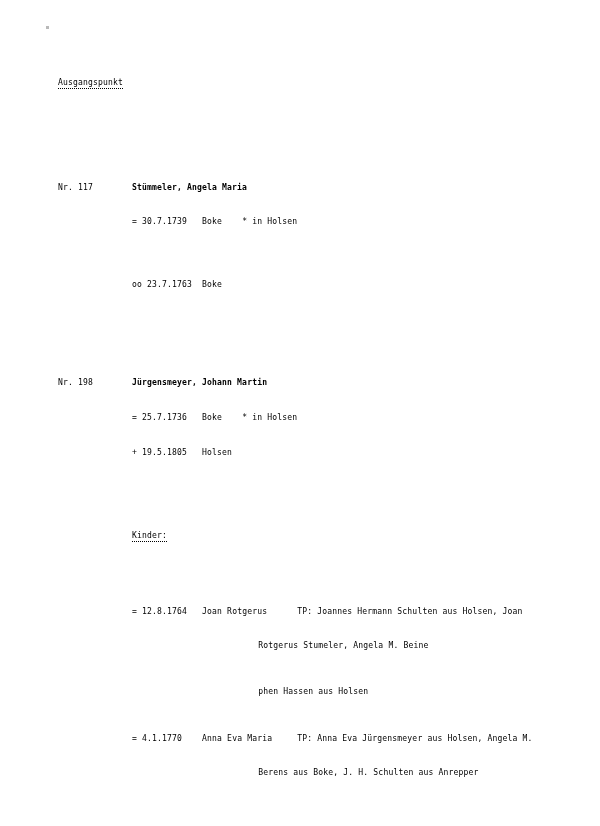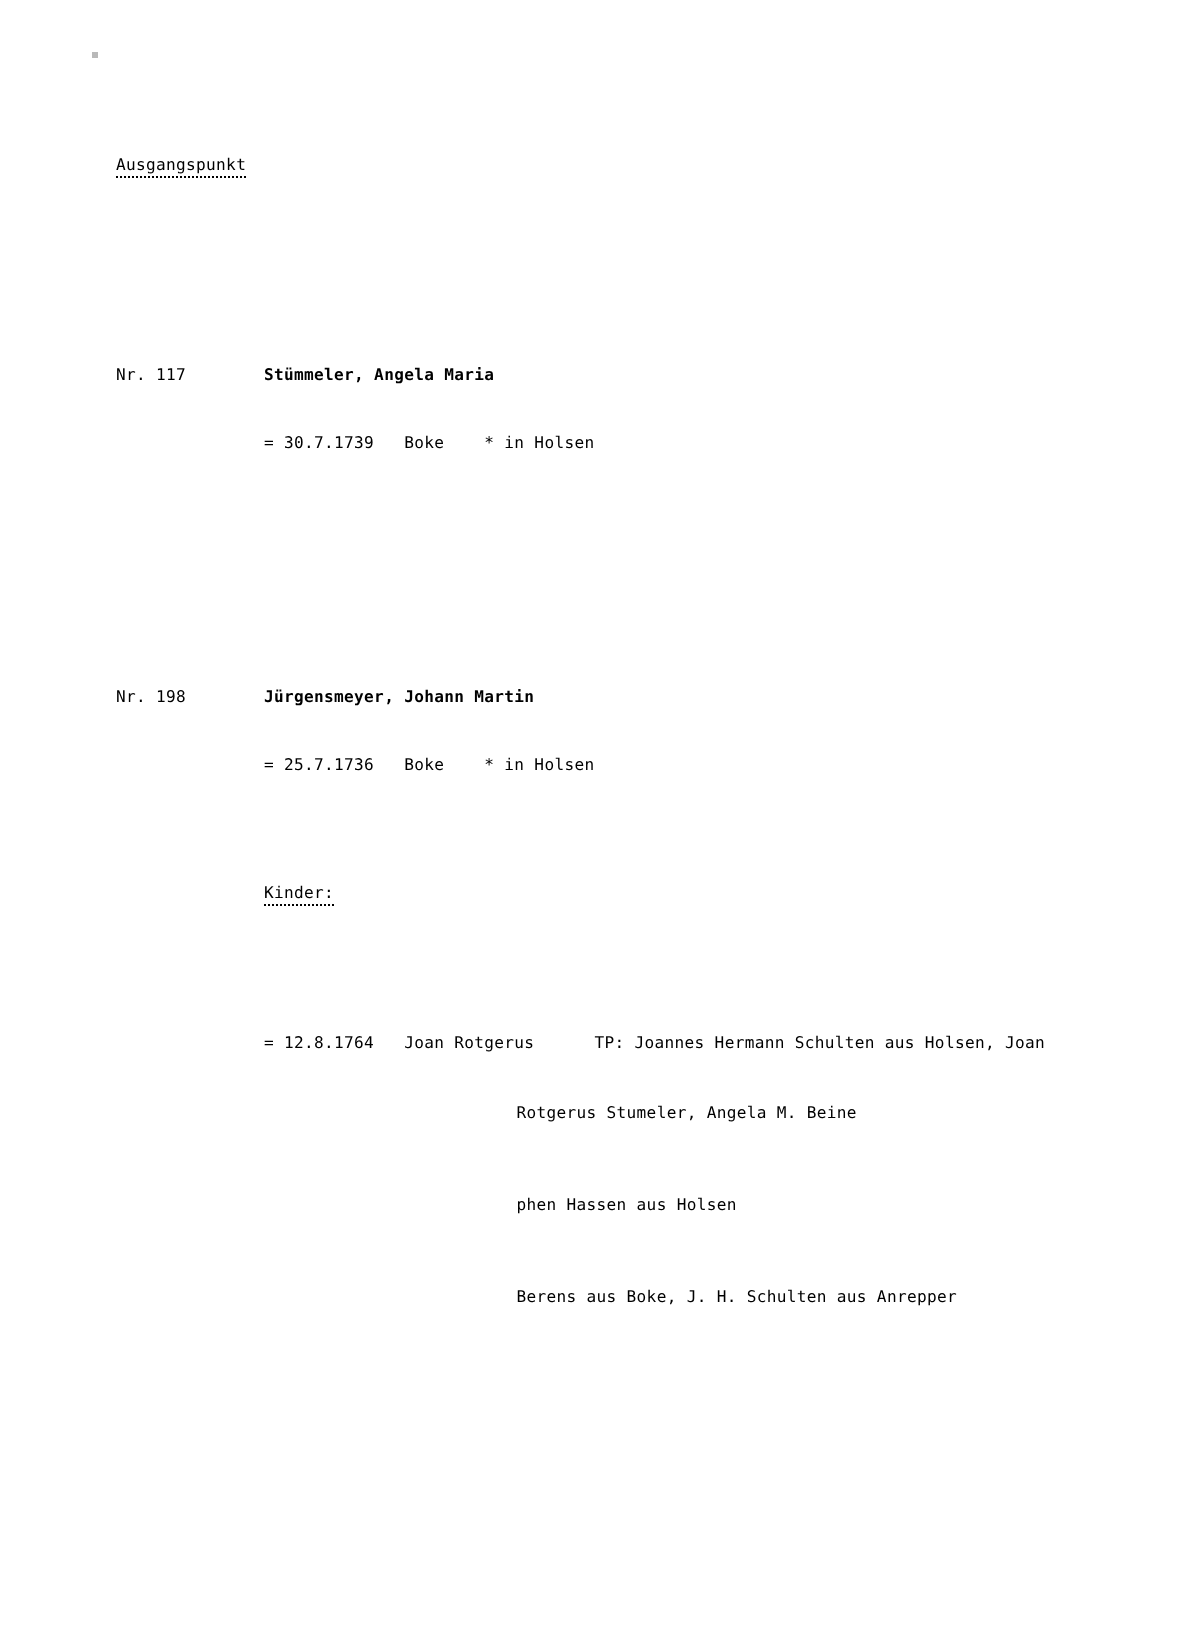--- a/index.html
+++ b/index.html
@@ -42,20 +42,21 @@
   }
 
   .hdr-underline {
     display: inline-block;
     border-bottom: 1px dotted #000;
     padding-bottom: 0px;
   }
   .underline-solidish {
     display: inline-block;
     border-bottom: 1px dotted #000;
+    margin-top: 20px;
   }
 
   b, .bold { font-weight: bold; margin-top: 24px; }
 
   .row { display: block; white-space: pre; }
   .spacer { display: block; height: 11.55px; }
   .spacer-sm { display: block; height: 5.5px; }
 
   .nr { display: inline-block; width: 74px; }
   .ind1 { display: inline-block; width: 74px; }
@@ -69,35 +70,38 @@
   <div class="content">
 
     <span class="row"><span class="hdr-underline">Ausgangspunkt</span></span>
 
     <span class="spacer"></span>
 
     
     <span class="row"><span class="nr">Nr. 117</span><b>Stümmeler, Angela Maria</b></span>
     <span class="row"><span class="ind1"></span><span>= 30.7.1739</span>   <span>Boke</span>    <span>* in Holsen</span></span>
     <span class="spacer-sm"></span>
+    <span class="row"><span class="ind1"></span><span>oo 23.7.1763</span>  <span>Boke</span></span>
 
     <span class="spacer-sm"></span>
 
     
     <span class="row"><span class="nr">Nr. 198</span><b>Jürgensmeyer, Johann Martin</b></span>
     <span class="row"><span class="ind1"></span><span>= 25.7.1736</span>   <span>Boke</span>    <span>* in Holsen</span></span>
+    <span class="row"><span class="ind1"></span><span>+ 19.5.1805</span>   <span>Holsen</span></span>
     <span class="spacer-sm"></span>
     <span class="row"><span class="ind1"></span><span class="underline-solidish">Kinder:</span></span>
     <span class="spacer-sm"></span>
 
     <span class="row"><span class="ind1"></span><span>= 12.8.1764</span>   <span>Joan Rotgerus</span>      <span>TP:</span> <span>Joannes Hermann Schulten aus Holsen, Joan</span></span>
     <span class="row">                                        <span>Rotgerus Stumeler, Angela M. Beine</span></span>
 
     <span class="row">                                        <span>phen Hassen aus Holsen</span></span>
 
+    <span class="row"><span class="ind1"></span><span>= 4.1.1770</span>    <span>Anna Eva Maria</span>     <span>TP:</span> <span>Anna Eva Jürgensmeyer aus Holsen, Angela M.</span></span>
     <span class="row">                                        <span>Berens aus Boke, J. H. Schulten aus Anrepper</span></span>
 
     
     
 
     
     
 
     
     

